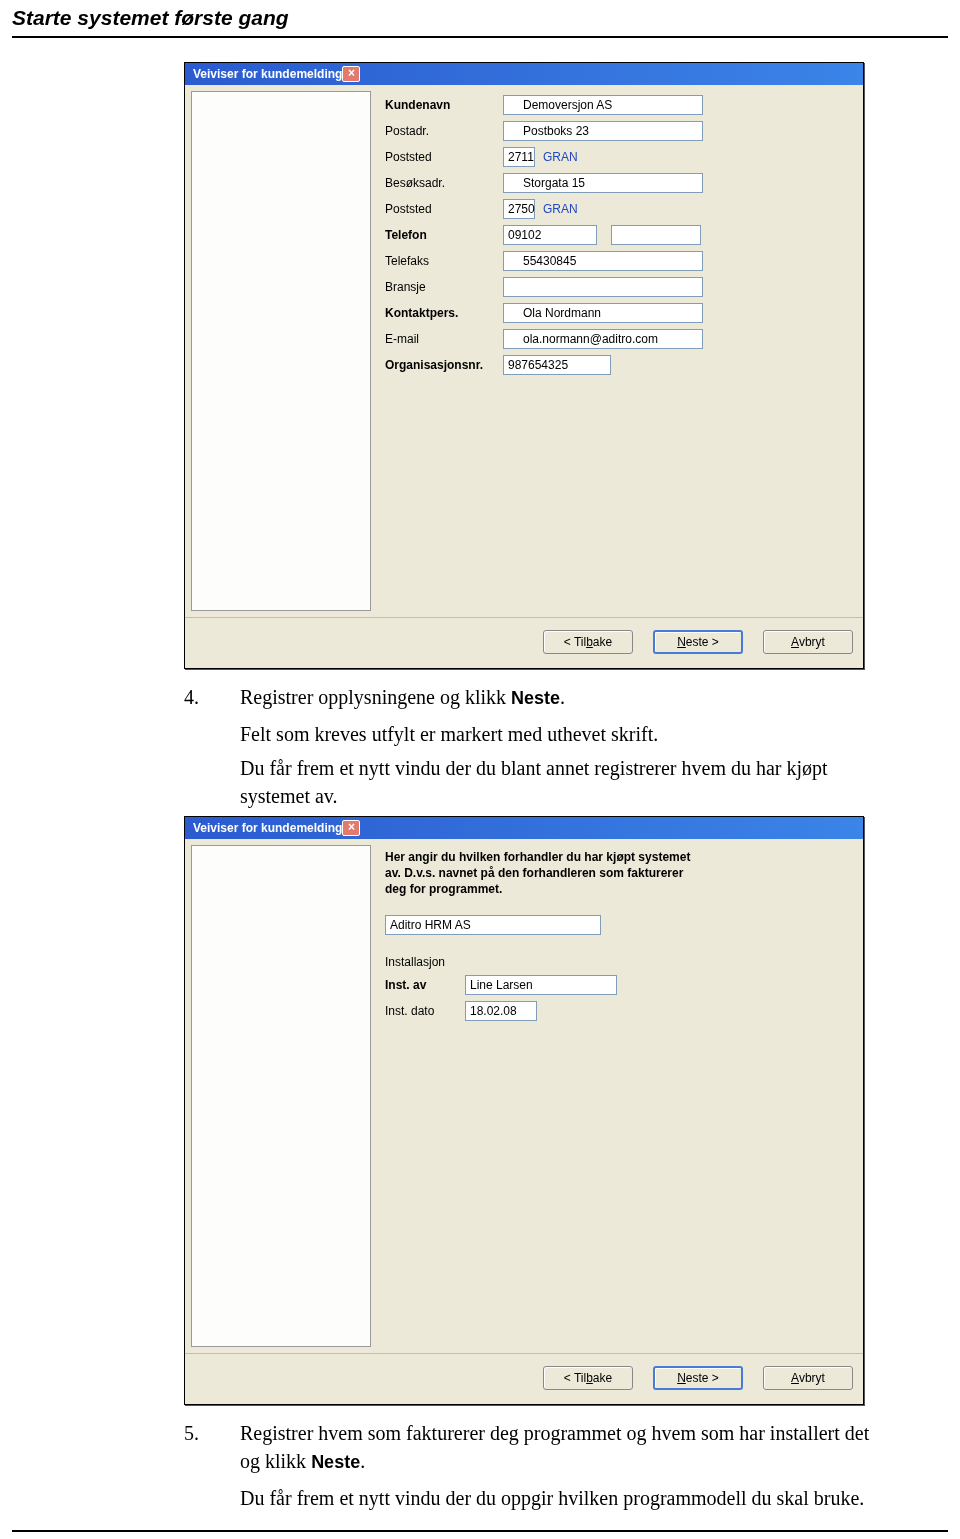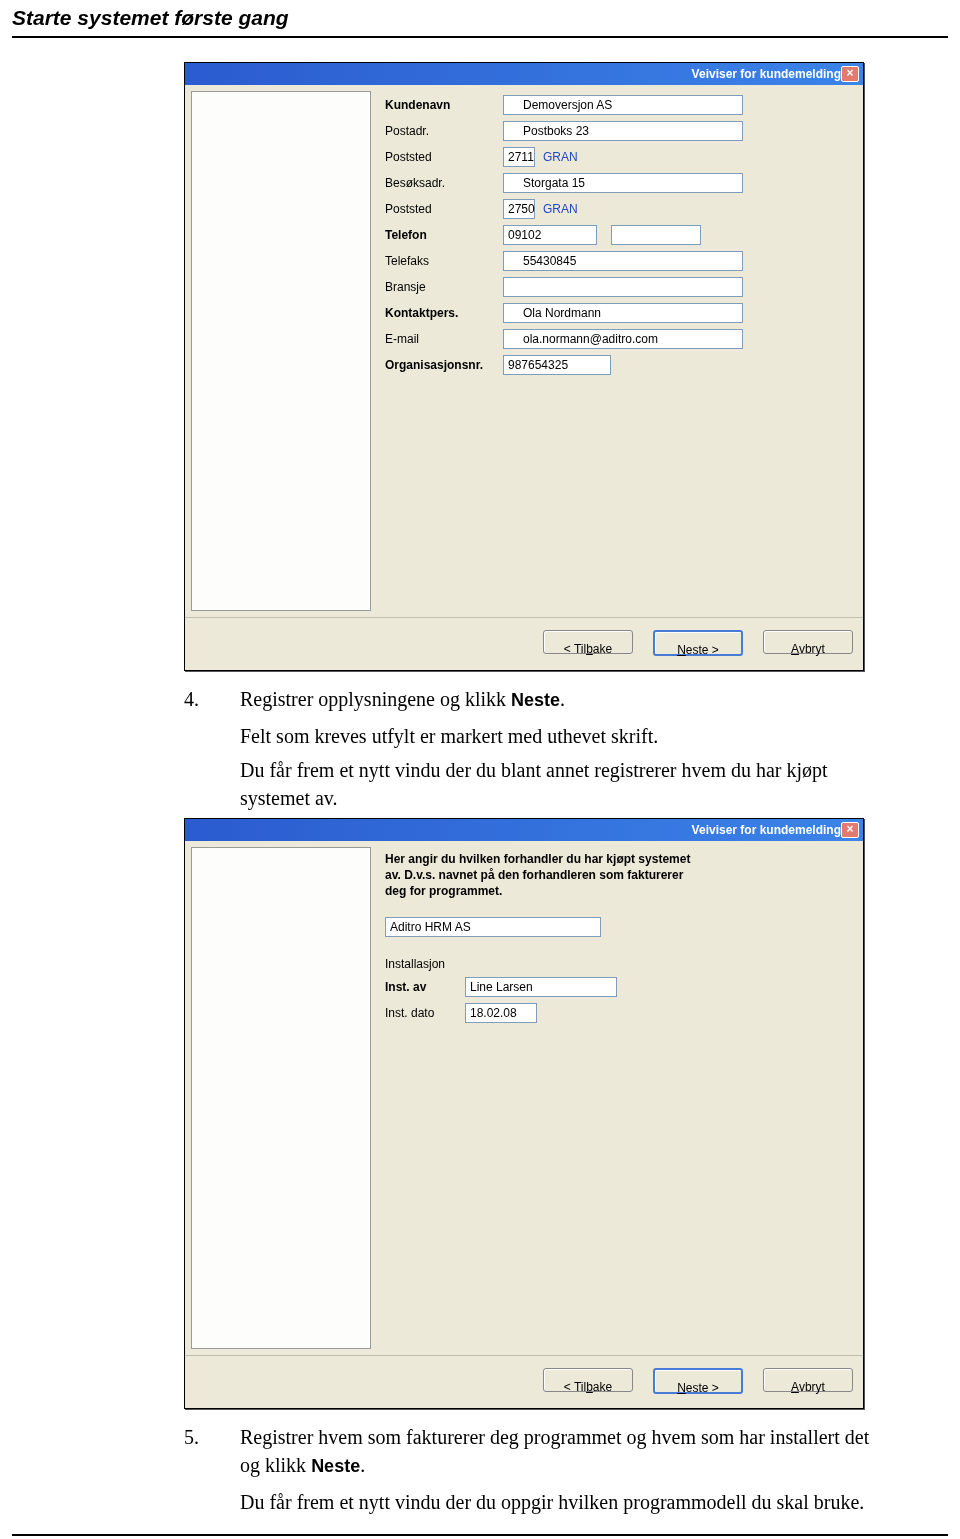--- a/index.html
+++ b/index.html
@@ -33,21 +33,21 @@
     box-shadow: 1px 1px 0 #555;
     background: #ece9d8;
     font-family: Tahoma, Arial, sans-serif;
     font-size: 12px;
   }
   .dialog-titlebar {
     background: linear-gradient(to right, #2b5bcf, #3b84e8);
     color: #fff;
     display: flex;
     align-items: center;
-    justify-content: flex-end;
+    justify-content: flex-start;
     padding: 3px 4px 3px 8px;
     font-weight: bold;
   }
   .dialog-close {
     width: 18px; height: 16px;
     background: #e27a6e;
     border: 1px solid #fff;
     border-radius: 2px;
     color: #fff;
     text-align: center;
@@ -88,21 +88,21 @@
   .input {
     background: #fff;
     border: 1px solid #7f9db9;
     height: 20px;
     padding: 1px 4px;
     font-size: 12px;
     font-family: Tahoma, Arial, sans-serif;
     line-height: 16px;
   }
   .w-small { width: 32px; }
-  .w-med { width: 240px; padding-left: 19px; }
+  .w-med { width: 200px; padding-left: 19px; }
   .w-num { width: 94px; }
   .w-org { width: 108px; }
   .link-text {
     color: #2048c0;
     margin-left: 8px;
     font-size: 12px;
   }
   .dialog-footer {
     border-top: 1px solid #c0c0b0;
     padding: 12px 10px 14px 10px;
@@ -113,21 +113,21 @@
   }
   .btn {
     min-width: 90px;
     height: 24px;
     background: #ece9d8;
     border: 1px solid #888;
     border-radius: 3px;
     font-family: Tahoma, Arial, sans-serif;
     font-size: 12px;
     cursor: pointer;
-    padding: 11px 10px;
+    padding: 1px 10px;
     box-shadow: inset 1px 1px 0 #fff;
   }
   .btn-default {
     border: 2px solid #4a7ad8;
   }
   .u { text-decoration: underline; }
   .step-block {
     display: flex;
     margin: 14px 0 8px 172px;
     font-size: 20px;

